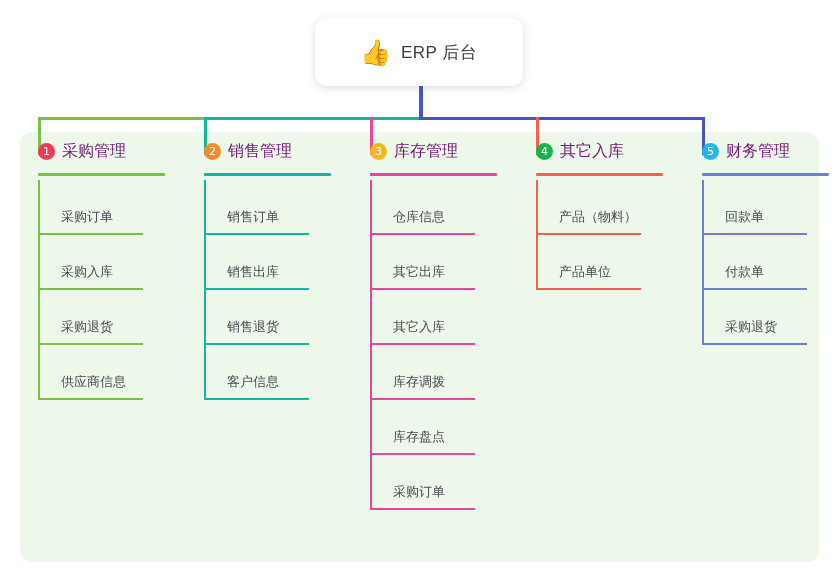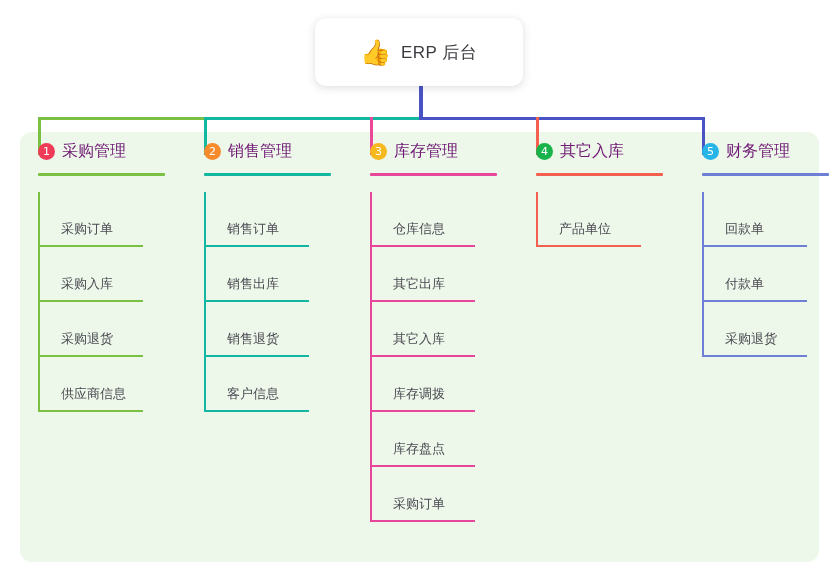--- a/index.html
+++ b/index.html
@@ -106,21 +106,21 @@
     position: absolute;
     left: 18px;
     top: 41px;
     width: 127px;
     height: 3px;
     border-radius: 1px;
   }
   .items {
     position: absolute;
     left: 18px;
-    top: 60px;
+    top: 48px;
     width: 142px;
   }
   .item {
     position: relative;
     height: 55px;
   }
   .item .spine {
     position: absolute;
     left: 0;
     top: 0;
@@ -268,20 +268,25 @@
       <div class="col" style="left: 498px;">
         <div class="col-head">
           <span class="badge" style="background: rgb(24, 179, 75);">4</span>
           <span class="col-title">其它入库</span>
         </div>
         <div class="head-rule" style="background: rgb(244, 96, 79);"></div>
         <div class="items">
           <div class="item">
             <div class="spine" style="background: rgb(244, 96, 79);"></div>
             <div class="rule" style="background: rgb(244, 96, 79);"></div>
+            <div class="label">产品（物料）</div>
+          </div>
+          <div class="item">
+            <div class="spine" style="background: rgb(244, 96, 79);"></div>
+            <div class="rule" style="background: rgb(244, 96, 79);"></div>
             <div class="label">产品单位</div>
           </div>
         </div>
       </div>
       <div class="col" style="left: 664px;">
         <div class="col-head">
           <span class="badge" style="background: rgb(39, 181, 232);">5</span>
           <span class="col-title">财务管理</span>
         </div>
         <div class="head-rule" style="background: rgb(110, 127, 214);"></div>

